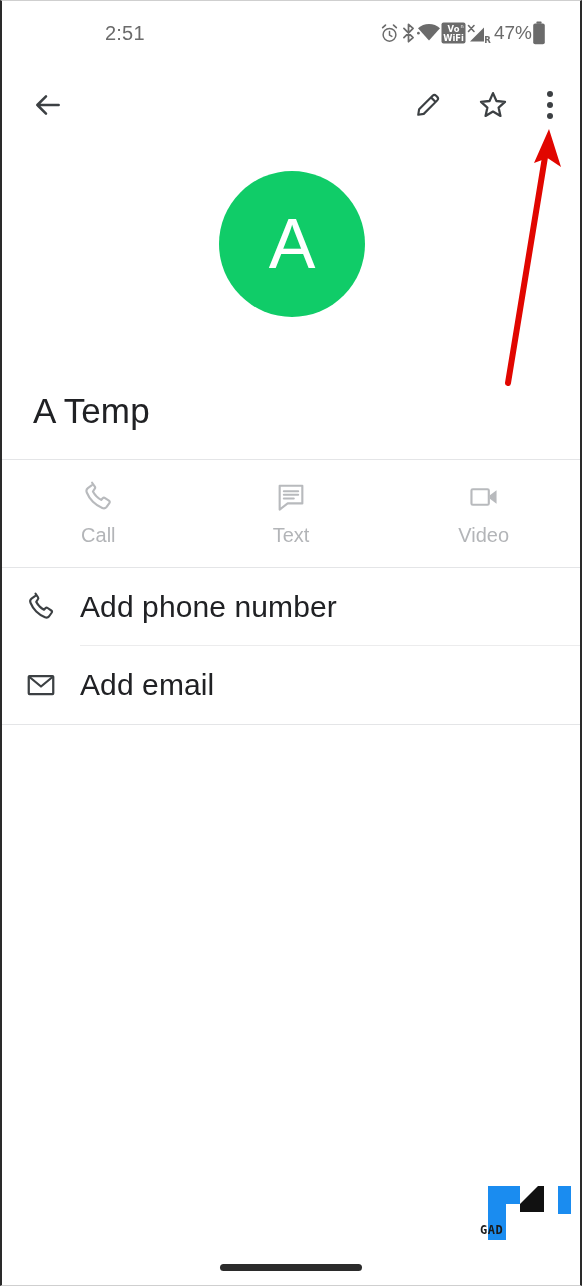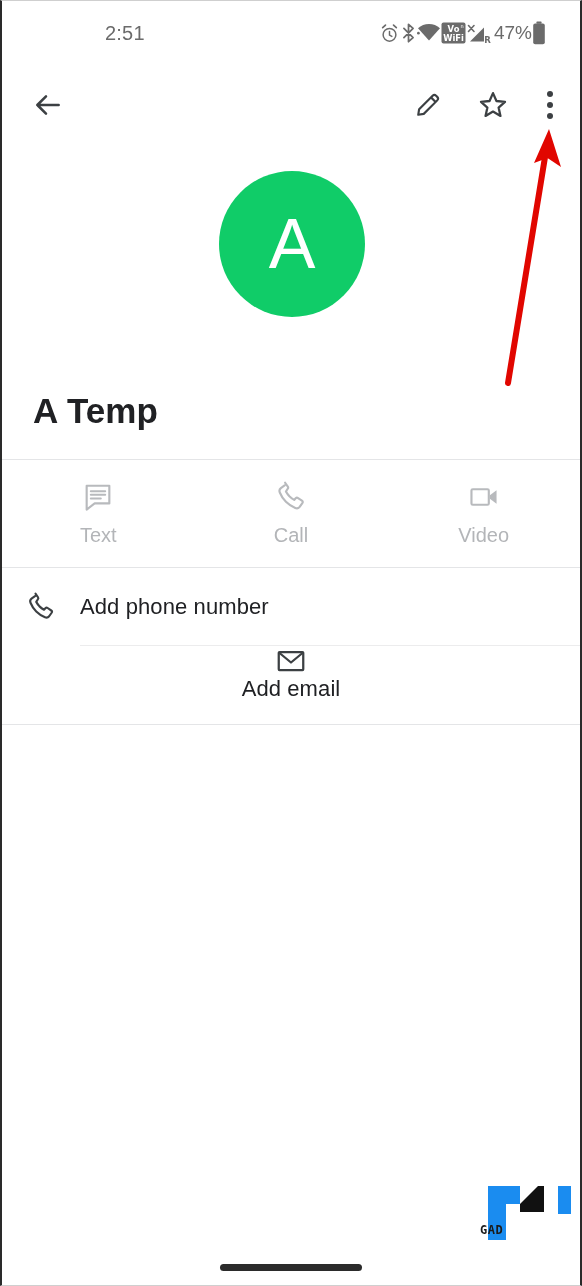--- a/index.html
+++ b/index.html
@@ -81,21 +81,21 @@
   }
   #avatar-initial {
     color: #ffffff; font-size: 70px; font-weight: 300;
     font-family: "Liberation Sans", sans-serif;
     line-height: 1; user-select: none;
   }
 
   
   #contact-name {
     position: absolute; left: 31px; top: 390px;
-    font-size: 35px; font-weight: 700; color: #202124;
+    font-size: 35px; font-weight: 400; color: #202124;
     letter-spacing: .1px;
   }
 
   
   .divider-full {
     position: absolute; left: 0; right: 0; height: 1px; background: #e4e5e7;
   }
   .divider-inset {
     position: absolute; left: 78px; right: 0; height: 1px; background: #ececed;
   }
@@ -116,26 +116,26 @@
   }
   .qa-label { font-size: 20px; color: #b3b5b8; }
   .qa-icon { display: block; }
 
   
   .list-row {
     position: absolute; left: 0; right: 0; height: 78px;
     display: flex; align-items: center; cursor: pointer;
   }
   #row-phone { top: 567px; }
-  #row-email { top: 645px; flex-direction: column; }
+  #row-email { top: 645px; }
   .row-icon {
     width: 78px; display: flex; align-items: center; justify-content: center;
     flex: none;
   }
-  .row-label { font-size: 22px; color: #202124; letter-spacing: .1px; text-align: right; }
+  .row-label { font-size: 30px; color: #202124; letter-spacing: .1px; text-align: right; }
 
   
   #annotation-arrow {
     position: absolute; left: 486px; top: 120px;
     width: 90px; height: 280px; pointer-events: none;
   }
 
   
   #watermark {
     position: absolute; left: 474px; top: 1183px;
@@ -237,31 +237,31 @@
 
   <div class="divider-full" id="div-1"></div>
   <div class="divider-full" id="div-2"></div>
   <div class="divider-inset" id="div-3"></div>
   <div class="divider-full" id="div-4"></div>
 
   <div id="quick-actions">
 
     <div class="qa-item">
       <svg class="qa-icon" width="32" height="32" viewBox="0 0 24 24">
+        <path d="M7.2 3.3 4.4 5.3c-1 .8-1.3 2.1-.8 3.3 1 2.5 2.6 5 4.6 7s4.5 3.6 7 4.6c1.2.5 2.5.2 3.3-.8l2-2.8c.4-.6.3-1.4-.3-1.8l-2.9-2c-.6-.4-1.3-.3-1.8.2l-1.1 1.2c-1.3-.7-2.5-1.6-3.6-2.7-1-1.1-1.9-2.3-2.6-3.6L9.4 6c.5-.5.6-1.2.2-1.8l-2-2.9" fill="none" stroke="#b8babd" stroke-width="1.6" stroke-linejoin="round" stroke-linecap="round"></path>
+      </svg>
+      <span class="qa-label">Call</span>
+    </div>
+
+    <div class="qa-item">
+      <svg class="qa-icon" width="32" height="32" viewBox="0 0 24 24">
         <path d="M3.5 3.6h17v13.2h-11l-6 4.6z" fill="none" stroke="#b8babd" stroke-width="1.6" stroke-linejoin="round"></path>
         <path d="M6.6 7.6h10.8M6.6 10.4h10.8M6.6 13.2h7.5" stroke="#b8babd" stroke-width="1.5" stroke-linecap="round"></path>
       </svg>
       <span class="qa-label">Text</span>
-    </div>
-
-    <div class="qa-item">
-      <svg class="qa-icon" width="32" height="32" viewBox="0 0 24 24">
-        <path d="M7.2 3.3 4.4 5.3c-1 .8-1.3 2.1-.8 3.3 1 2.5 2.6 5 4.6 7s4.5 3.6 7 4.6c1.2.5 2.5.2 3.3-.8l2-2.8c.4-.6.3-1.4-.3-1.8l-2.9-2c-.6-.4-1.3-.3-1.8.2l-1.1 1.2c-1.3-.7-2.5-1.6-3.6-2.7-1-1.1-1.9-2.3-2.6-3.6L9.4 6c.5-.5.6-1.2.2-1.8l-2-2.9" fill="none" stroke="#b8babd" stroke-width="1.6" stroke-linejoin="round" stroke-linecap="round"></path>
-      </svg>
-      <span class="qa-label">Call</span>
     </div>
 
     <div class="qa-item">
       <svg class="qa-icon" width="32" height="32" viewBox="0 0 24 24">
         <rect x="2.6" y="6.2" width="13" height="11.6" rx="1" fill="none" stroke="#b8babd" stroke-width="1.6"></rect>
         <path d="M16.4 10.6 21.4 7v10l-5-3.6z" fill="#b8babd"></path>
       </svg>
       <span class="qa-label">Video</span>
     </div>
   </div>

